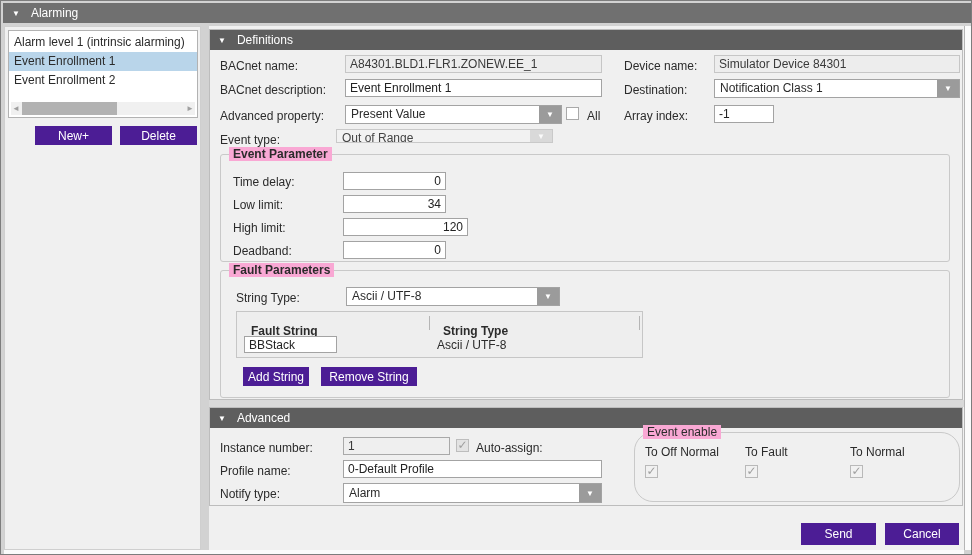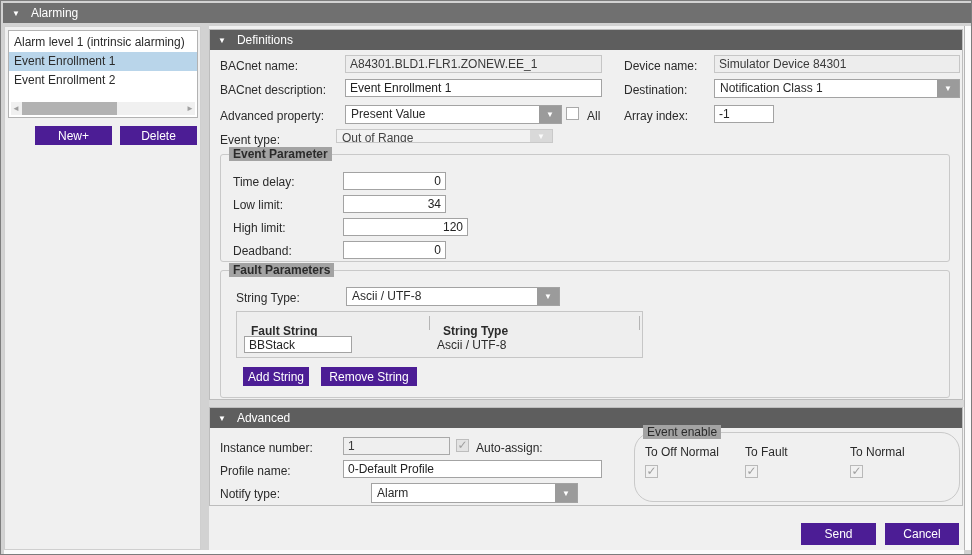--- a/index.html
+++ b/index.html
@@ -40,21 +40,21 @@
   .dd .arrow { width:22px; background:#9b9b9b; color:#fff; font-size:8px; display:flex; align-items:center; justify-content:center; }
   .dd.disabled { background:#f2f2f2; border-color:#c9c9c9; }
   .dd.disabled .txt { color:#444; }
   .dd.disabled .arrow { background:#d9d9d9; color:#fafafa; }
 
   .cb { position:absolute; width:13px; height:13px; background:#fff; border:1px solid #a9a9a9; font-size:12px; line-height:11px; text-align:center; color:#9e9e9e; overflow:hidden; }
   .cb.dis { background:#e3e3e3; border-color:#bdbdbd; }
   .cb.lt { background:#f1f1f1; border-color:#b9b9b9; }
 
   .groupbox { position:absolute; border:1px solid #c9c9c9; border-radius:3px; }
-  .group-legend { position:absolute; top:-8px; left:8px; background:#a3a3a3; padding:0 4px; font-weight:bold; font-size:12px; white-space:nowrap; }
+  .group-legend { position:absolute; top:-8px; left:8px; background:#f9a8d4; padding:0 4px; font-weight:bold; font-size:12px; white-space:nowrap; }
   .group-legend.normal { font-weight:normal; }
 
   .ftable { position:absolute; background:#eeeeee; border:1px solid #c6c6c6; }
   .ftable .th { position:absolute; top:12px; font-weight:bold; white-space:nowrap;padding-left:6px; }
   .ftable .vdiv { position:absolute; top:4px; width:1px; height:14px; background:#b5b5b5; }
   .ftable .cell-txt { position:absolute; white-space:nowrap; }
 
   .strip { background:#fbfbfb; }
 </style>
 </head>
@@ -142,21 +142,21 @@
       <span class="lbl" style="left:15px;top:20px;">String Type:</span>
       <div class="dd" style="left:125px;top:16px;width:214px;height:19px;">
         <span class="txt">Ascii / UTF-8</span>
         <span class="arrow">▼</span>
       </div>
       <div class="ftable" style="left:15px;top:40px;width:407px;height:47px;">
         <span class="th" style="left:8px;">Fault String</span>
         <span class="vdiv" style="left:192px;"></span>
         <span class="th" style="left:200px;">String Type</span>
         <span class="vdiv" style="right:2px;"></span>
-        <input class="inp" style="left: 7px; top: 24px; width: 108px; height: 17px;" value="BBStack">
+        <input class="inp" style="left: 7px; top: 24px; width: 93px; height: 17px;" value="BBStack">
         <span class="cell-txt" style="left:200px;top:26px;">Ascii / UTF-8</span>
       </div>
       <button class="btn" style="position:absolute;left:22px;top:96px;width:66px;height:19px;">Add String</button>
       <button class="btn" style="position:absolute;left:100px;top:96px;width:96px;height:19px;">Remove String</button>
     </div>
   </div>
 
   <div class="box abs" style="left:208px;top:406px;width:754px;height:99px;">
     <div class="sec-header">
       <span class="tri">▼</span>
@@ -165,21 +165,21 @@
 
     <span class="lbl" style="left:10px;top:33px;">Instance number:</span>
     <input class="inp ro" style="left: 133px; top: 29px; width: 107px; height: 18px; background: rgb(239, 239, 239); border-color: rgb(169, 169, 169);" value="1">
     <span class="cb dis" style="left:246px;top:31px;">✓</span>
     <span class="lbl" style="left:266px;top:33px;">Auto-assign:</span>
 
     <span class="lbl" style="left:10px;top:56px;">Profile name:</span>
     <input class="inp" style="left: 133px; top: 52px; width: 259px; height: 18px;" value="0-Default Profile">
 
     <span class="lbl" style="left:10px;top:79px;">Notify type:</span>
-    <div class="dd" style="left:133px;top:75px;width:207px;height:20px;margin-left:28px;">
+    <div class="dd" style="left:133px;top:75px;width:259px;height:20px;">
       <span class="txt" style="line-height:18px;">Alarm</span>
       <span class="arrow">▼</span>
     </div>
 
     <div class="groupbox" style="left:424px;top:24px;width:326px;height:70px;border-radius:19px;">
       <span class="group-legend normal">Event enable</span>
       <span class="lbl" style="left:10px;top:12px;">To Off Normal</span>
       <span class="cb lt" style="left:10px;top:32px;">✓</span>
       <span class="lbl" style="left:110px;top:12px;">To Fault</span>
       <span class="cb lt" style="left:110px;top:32px;">✓</span>

